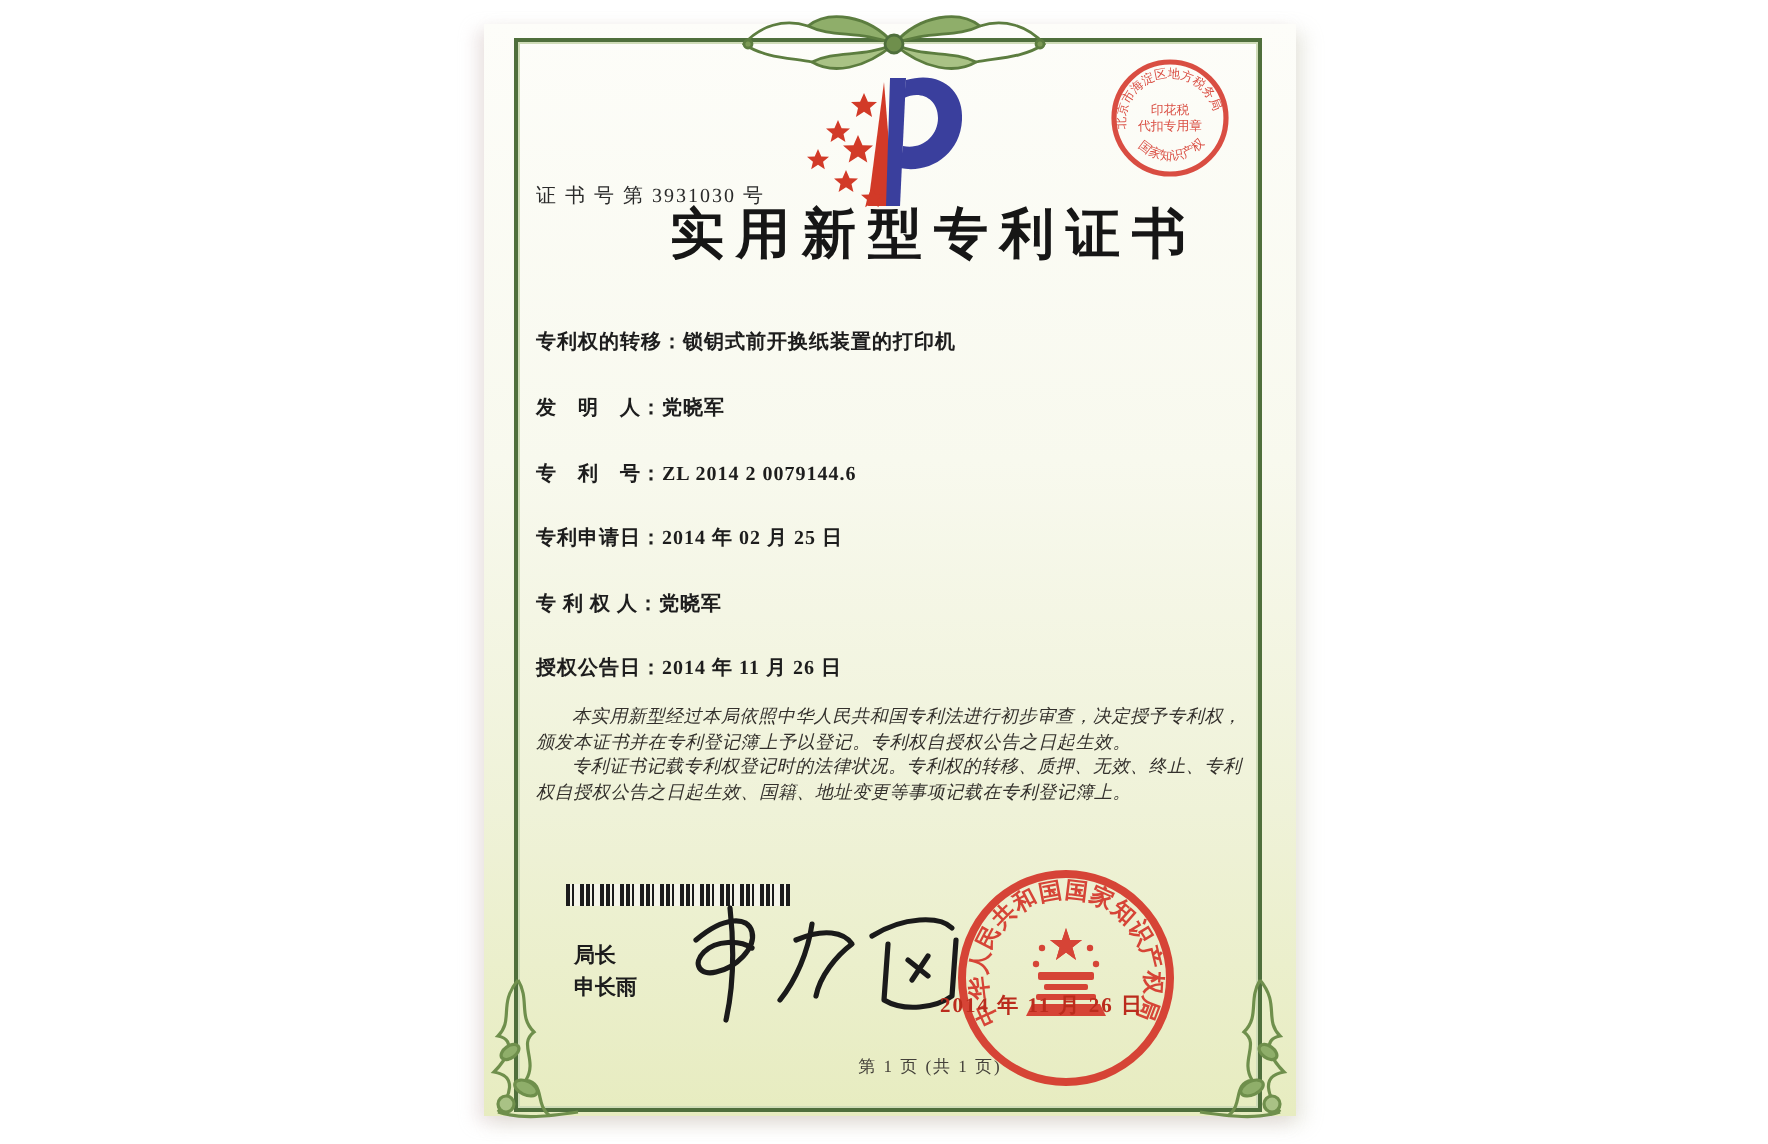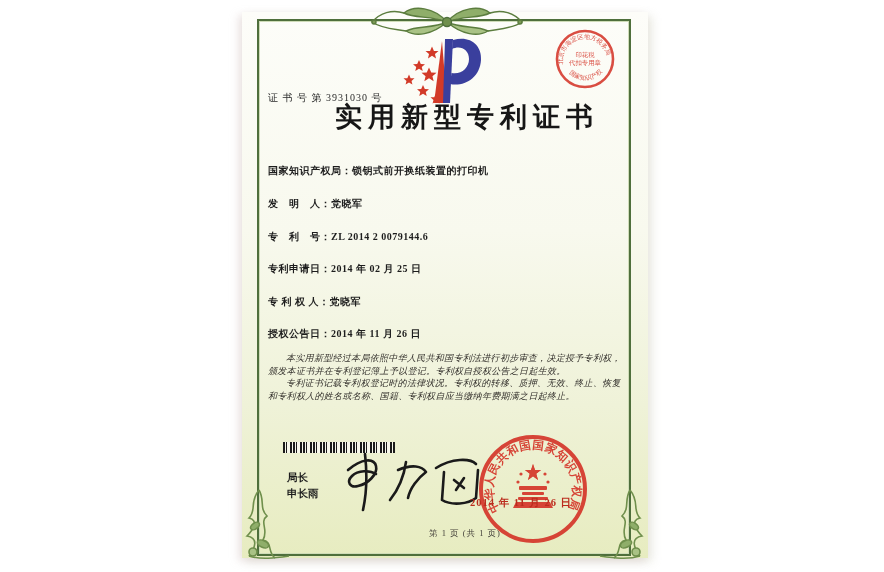--- a/index.html
+++ b/index.html
@@ -114,30 +114,30 @@
   </text>
   <text font-size="6.2" fill="#d5362a" font-family="'Liberation Serif',serif">
     <textPath href="#taxBot" startOffset="6%">国家知识产权局</textPath>
   </text>
   <text x="31" y="29" text-anchor="middle" font-size="6.4" fill="#d5362a">印花税</text>
   <text x="31" y="37" text-anchor="middle" font-size="6.4" fill="#d5362a">代扣专用章</text>
 </svg>
 
 <div class="abs title">实用新型专利证书</div>
 
-<div class="abs field-row f0"><span>国家知识产权局：</span><span>锁钥式前开换纸装置的打印机</span></div>
+<div class="abs field-row f0"><span>专利权的转移：</span><span>锁钥式前开换纸装置的打印机</span></div>
 <div class="abs field-row f1"><span>发　明　人：</span><span>党晓军</span></div>
 <div class="abs field-row f2"><span>专　利　号：</span><span>ZL 2014 2 0079144.6</span></div>
 <div class="abs field-row f3"><span>专利申请日：</span><span>2014 年 02 月 25 日</span></div>
 <div class="abs field-row f4"><span>专 利 权 人：</span><span>党晓军</span></div>
 <div class="abs field-row f5"><span>授权公告日：</span><span>2014 年 11 月 26 日</span></div>
 
 <div class="abs body-text">
   <p>本实用新型经过本局依照中华人民共和国专利法进行初步审查，决定授予专利权，颁发本证书并在专利登记簿上予以登记。专利权自授权公告之日起生效。</p>
-  <p>专利证书记载专利权登记时的法律状况。专利权的转移、质押、无效、终止、恢复和专利权人的姓名或名称、国籍、专利权自应当缴纳年费期满之日起终止。</p>
+  <p>专利证书记载专利权登记时的法律状况。专利权的转移、质押、无效、终止、专利权自授权公告之日起生效、国籍、地址变更等事项记载在专利登记簿上。</p>
 </div>
 
 <div class="abs barcode"></div>
 
 <div class="abs signer s-title">局长</div>
 <div class="abs signer s-name">申长雨</div>
 
 <svg class="abs" style="left:318px;top:448px" width="172" height="68" viewBox="0 0 172 68">
   <g stroke="#1a1a1a" stroke-width="2.6" fill="none" stroke-linecap="round" stroke-linejoin="round">
     <path d="M30,22 C44,10 56,10 58,18 C60,26 50,36 40,38 C32,40 28,34 34,28 C40,22 52,22 58,26"></path>

